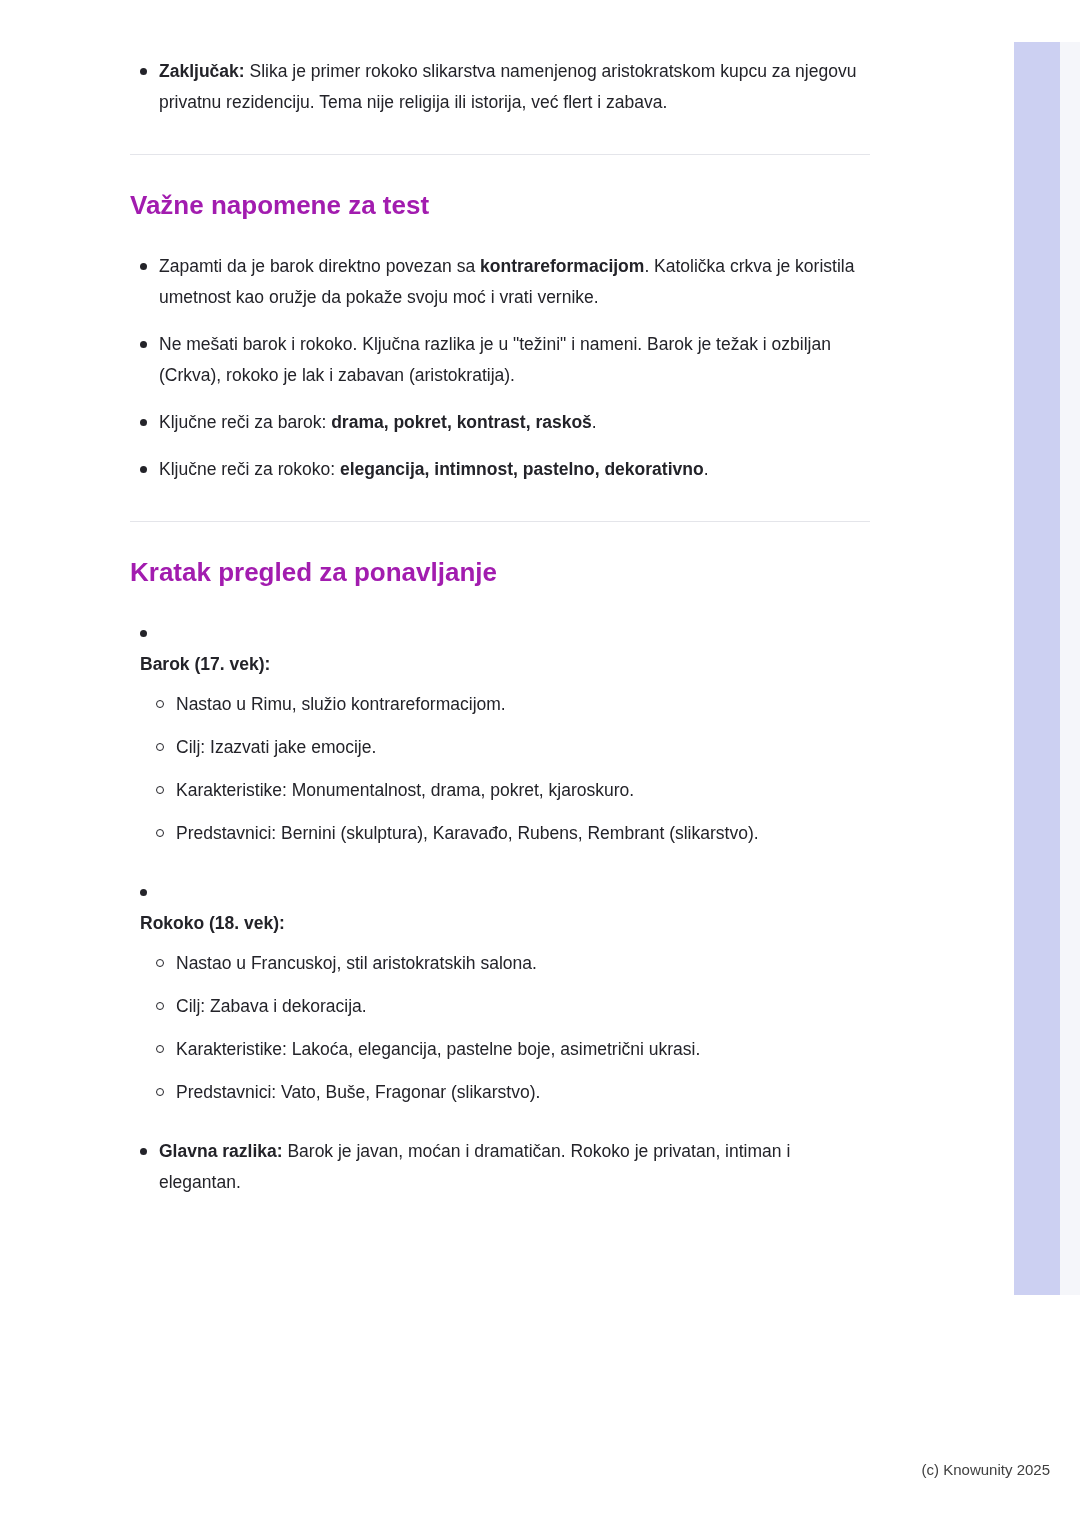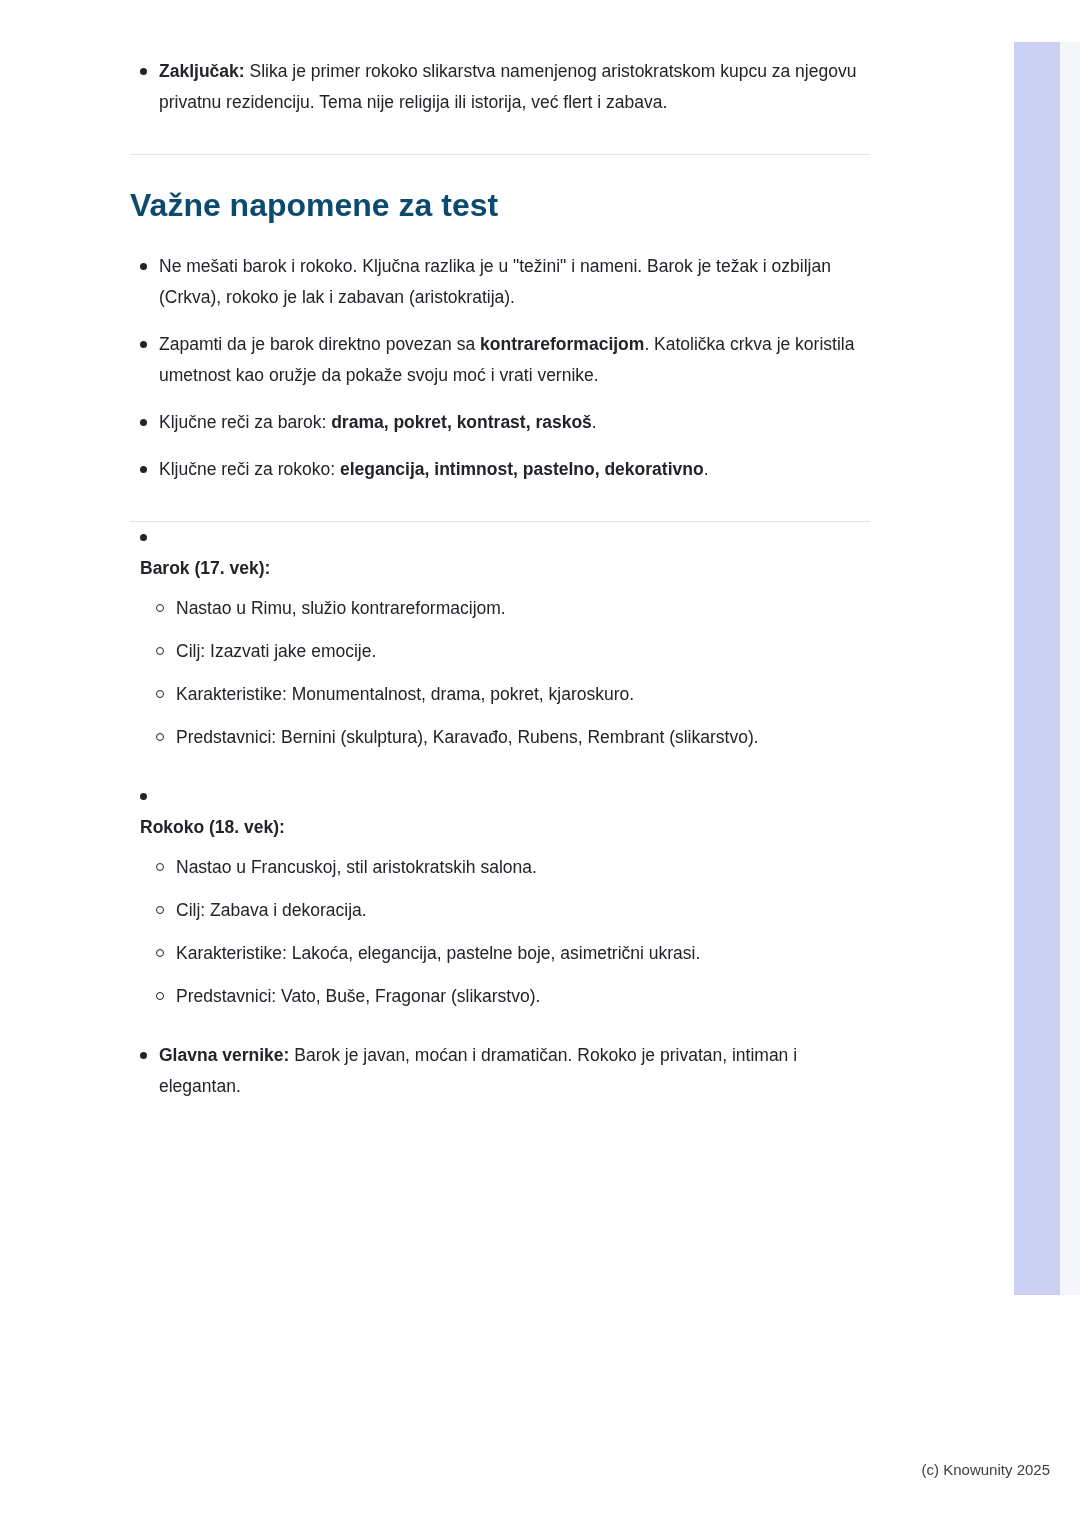--- a/index.html
+++ b/index.html
@@ -37,22 +37,22 @@
     width: 740px;
     font-size: 17.5px;
     line-height: 31px;
   }
   .divider {
     border: none;
     border-top: 1px solid #e4e5ea;
     margin: 36px 0 0 0;
   }
   h2.section-title {
-    color: #0c4a6e;
-    font-size: 32px;
+    color: #a21caf;
+    font-size: 26px;
     line-height: 32px;
     font-weight: 700;
     margin: 34px 0 30px 0;
   }
   ul.bullets { list-style: none; padding-left: 10px; }
   ul.bullets > li { display: flex; gap: 12px; margin-bottom: 16px; }
   .dot {
     flex: 0 0 auto;
     width: 7px; height: 7px;
     margin-top: 12px;
@@ -98,38 +98,39 @@
       </li>
     </ul>
 
     <hr class="divider">
 
     <h2 class="section-title">Važne napomene za test</h2>
 
     <ul class="bullets">
       <li>
         <span class="dot"></span>
-        <span class="li-text"><span>Ne mešati barok i rokoko. Ključna razlika je u "težini" i nameni. Barok je težak i ozbiljan (Crkva), rokoko je lak i zabavan (aristokratija).</span><span class="b"></span><span></span></span>
+        <span class="li-text"><span>Zapamti da je barok direktno povezan sa </span><span class="b">kontrareformacijom</span><span>. Katolička crkva je koristila umetnost kao oružje da pokaže svoju moć i vrati vernike.</span></span>
       </li>
       <li>
         <span class="dot"></span>
-        <span class="li-text"><span>Zapamti da je barok direktno povezan sa </span><span class="b">kontrareformacijom</span><span>. Katolička crkva je koristila umetnost kao oružje da pokaže svoju moć i vrati vernike.</span></span>
+        <span class="li-text"><span>Ne mešati barok i rokoko. Ključna razlika je u "težini" i nameni. Barok je težak i ozbiljan (Crkva), rokoko je lak i zabavan (aristokratija).</span><span class="b"></span><span></span></span>
       </li>
       <li>
         <span class="dot"></span>
         <span class="li-text"><span>Ključne reči za barok: </span><span class="b">drama, pokret, kontrast, raskoš</span><span>.</span></span>
       </li>
       <li>
         <span class="dot"></span>
         <span class="li-text"><span>Ključne reči za rokoko: </span><span class="b">elegancija, intimnost, pastelno, dekorativno</span><span>.</span></span>
       </li>
     </ul>
 
     <hr class="divider">
 
+    <h2 class="section-title">Kratak pregled za ponavljanje</h2>
 
     <ul class="bullets">
 
       <li class="group">
         <span class="dot"></span>
         <span class="li-text">
           <span class="b">Barok (17. vek):</span>
           <ul class="sub-bullets">
             <li>
               <span class="circle"></span>
@@ -171,21 +172,21 @@
             <li>
               <span class="circle"></span>
               <span class="li-text">Predstavnici: Vato, Buše, Fragonar (slikarstvo).</span>
             </li>
           </ul>
         </span>
       </li>
 
       <li>
         <span class="dot"></span>
-        <span class="li-text"><span class="b">Glavna vernike:</span><span> Barok je javan, moćan i dramatičan. Rokoko je privatan, intiman i elegantan.</span></span>
+        <span class="li-text"><span class="b">Glavna razlika:</span><span> Barok je javan, moćan i dramatičan. Rokoko je privatan, intiman i elegantan.</span></span>
       </li>
 
     </ul>
 
   </div>
 
   <div class="footer-credit">(c) Knowunity 2025</div>
 
 </div>
 

